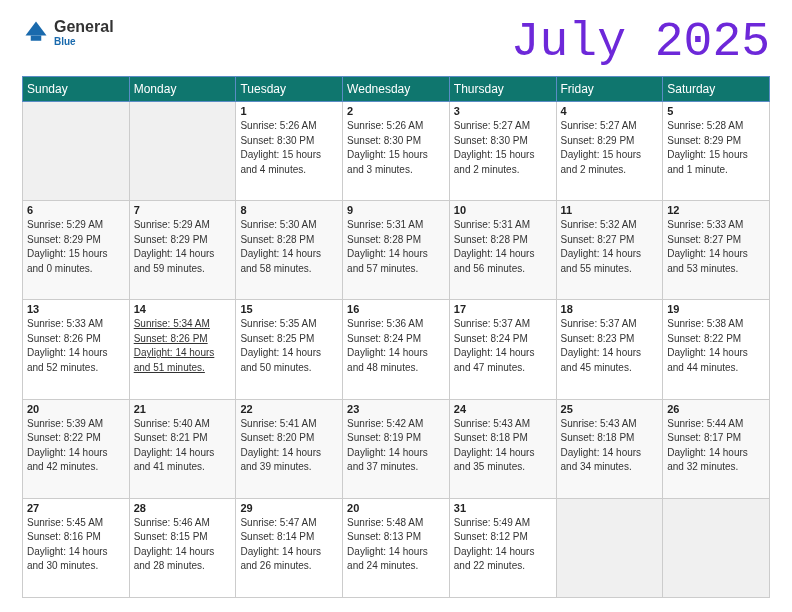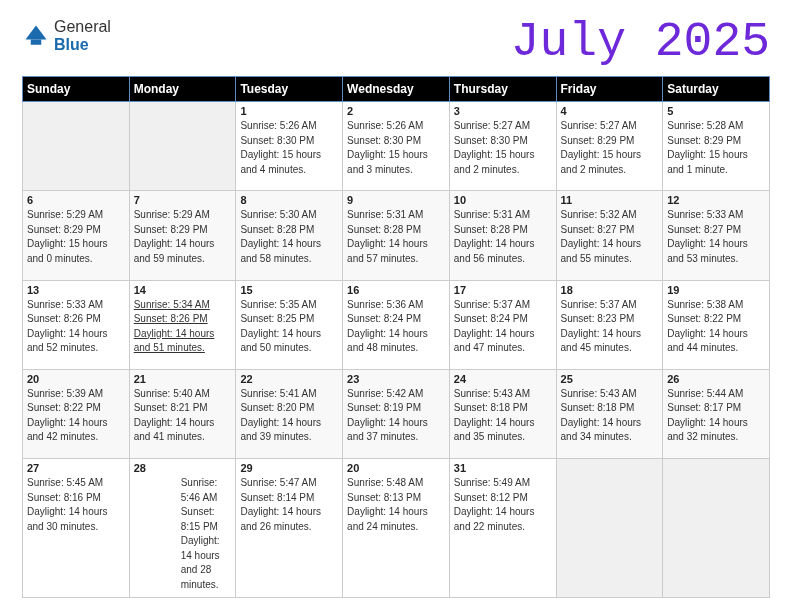--- a/index.html
+++ b/index.html
@@ -28,25 +28,25 @@
       align-items: center;
       gap: 4px;
     }
     .logo-text {
       display: flex;
       flex-direction: column;
       line-height: 1.1;
     }
     .logo-general {
       font-size: 16px;
-      font-weight: normal;
+      font-weight: bold;
       color: #333;
     }
     .logo-blue {
-      font-size: 16px;
+      font-size: 10px;
       font-weight: bold;
       color: #1a6aad;
     }
     .logo-icon {
       width: 28px;
       height: 28px;
     }
     .title-block {
       text-align: right;
     }
@@ -63,24 +63,24 @@
       margin-top: 4px;
     }
     .calendar {
       flex: 1;
       border: 1px solid #ccc;
       border-collapse: collapse;
       width: 100%;
       table-layout: fixed;
     }
     .calendar th {
-      background-color: #000000;
+      background-color: #0f766e;
       color: #fff;
       font-size: 12px;
-      font-weight: bold;
+      font-weight: normal;
       padding: 5px 4px;
       border: 1px solid #5a8cc5;
       text-align: left;
     }
     .calendar td {
       border: 1px solid #ccc;
       vertical-align: top;
       padding: 3px 4px;
       font-size: 9.5px;
       color: #333;
@@ -334,21 +334,21 @@
         <tr>
           <td>
             <span class="day-num">27</span>
             <div class="day-info" style="white-space: pre-line;">Sunrise: 5:45 AM
 Sunset: 8:16 PM
 Daylight: 14 hours
 and 30 minutes.</div>
           </td>
           <td>
             <span class="day-num">28</span>
-            <div class="day-info" style="white-space: pre-line; margin-left: 47px;">Sunrise: 5:46 AM
+            <div class="day-info" style="white-space: pre-line;">Sunrise: 5:46 AM
 Sunset: 8:15 PM
 Daylight: 14 hours
 and 28 minutes.</div>
           </td>
           <td>
             <span class="day-num">29</span>
             <div class="day-info" style="white-space: pre-line;">Sunrise: 5:47 AM
 Sunset: 8:14 PM
 Daylight: 14 hours
 and 26 minutes.</div>

